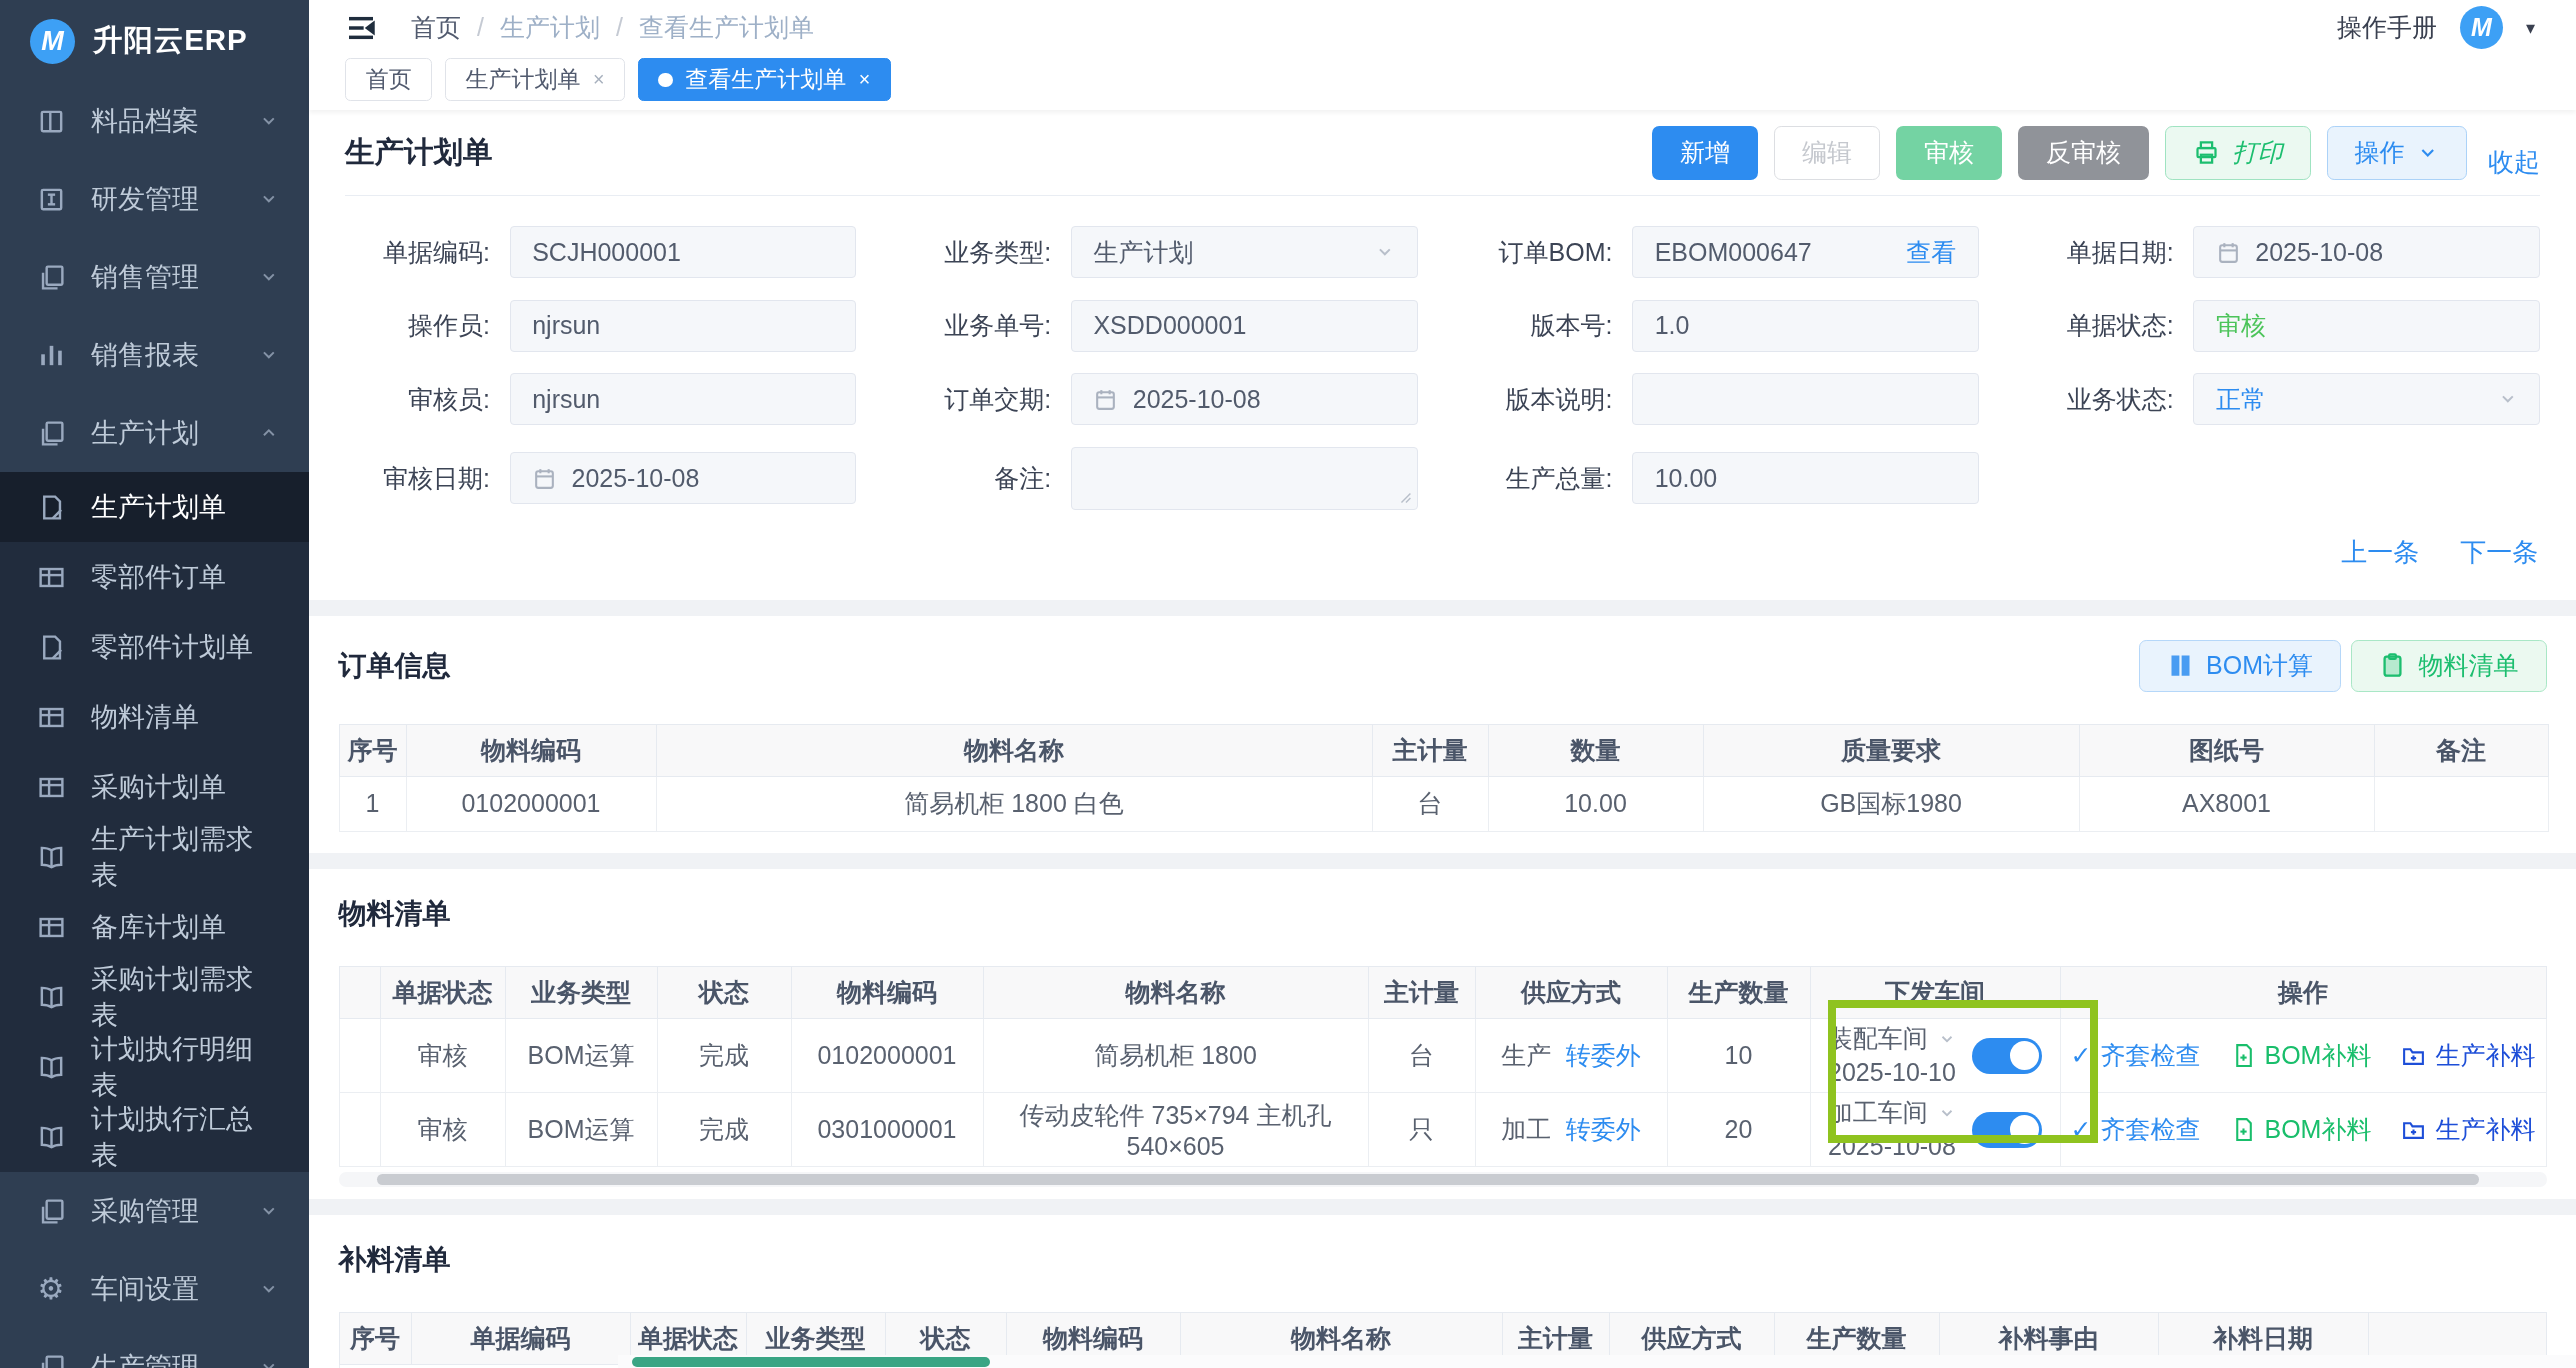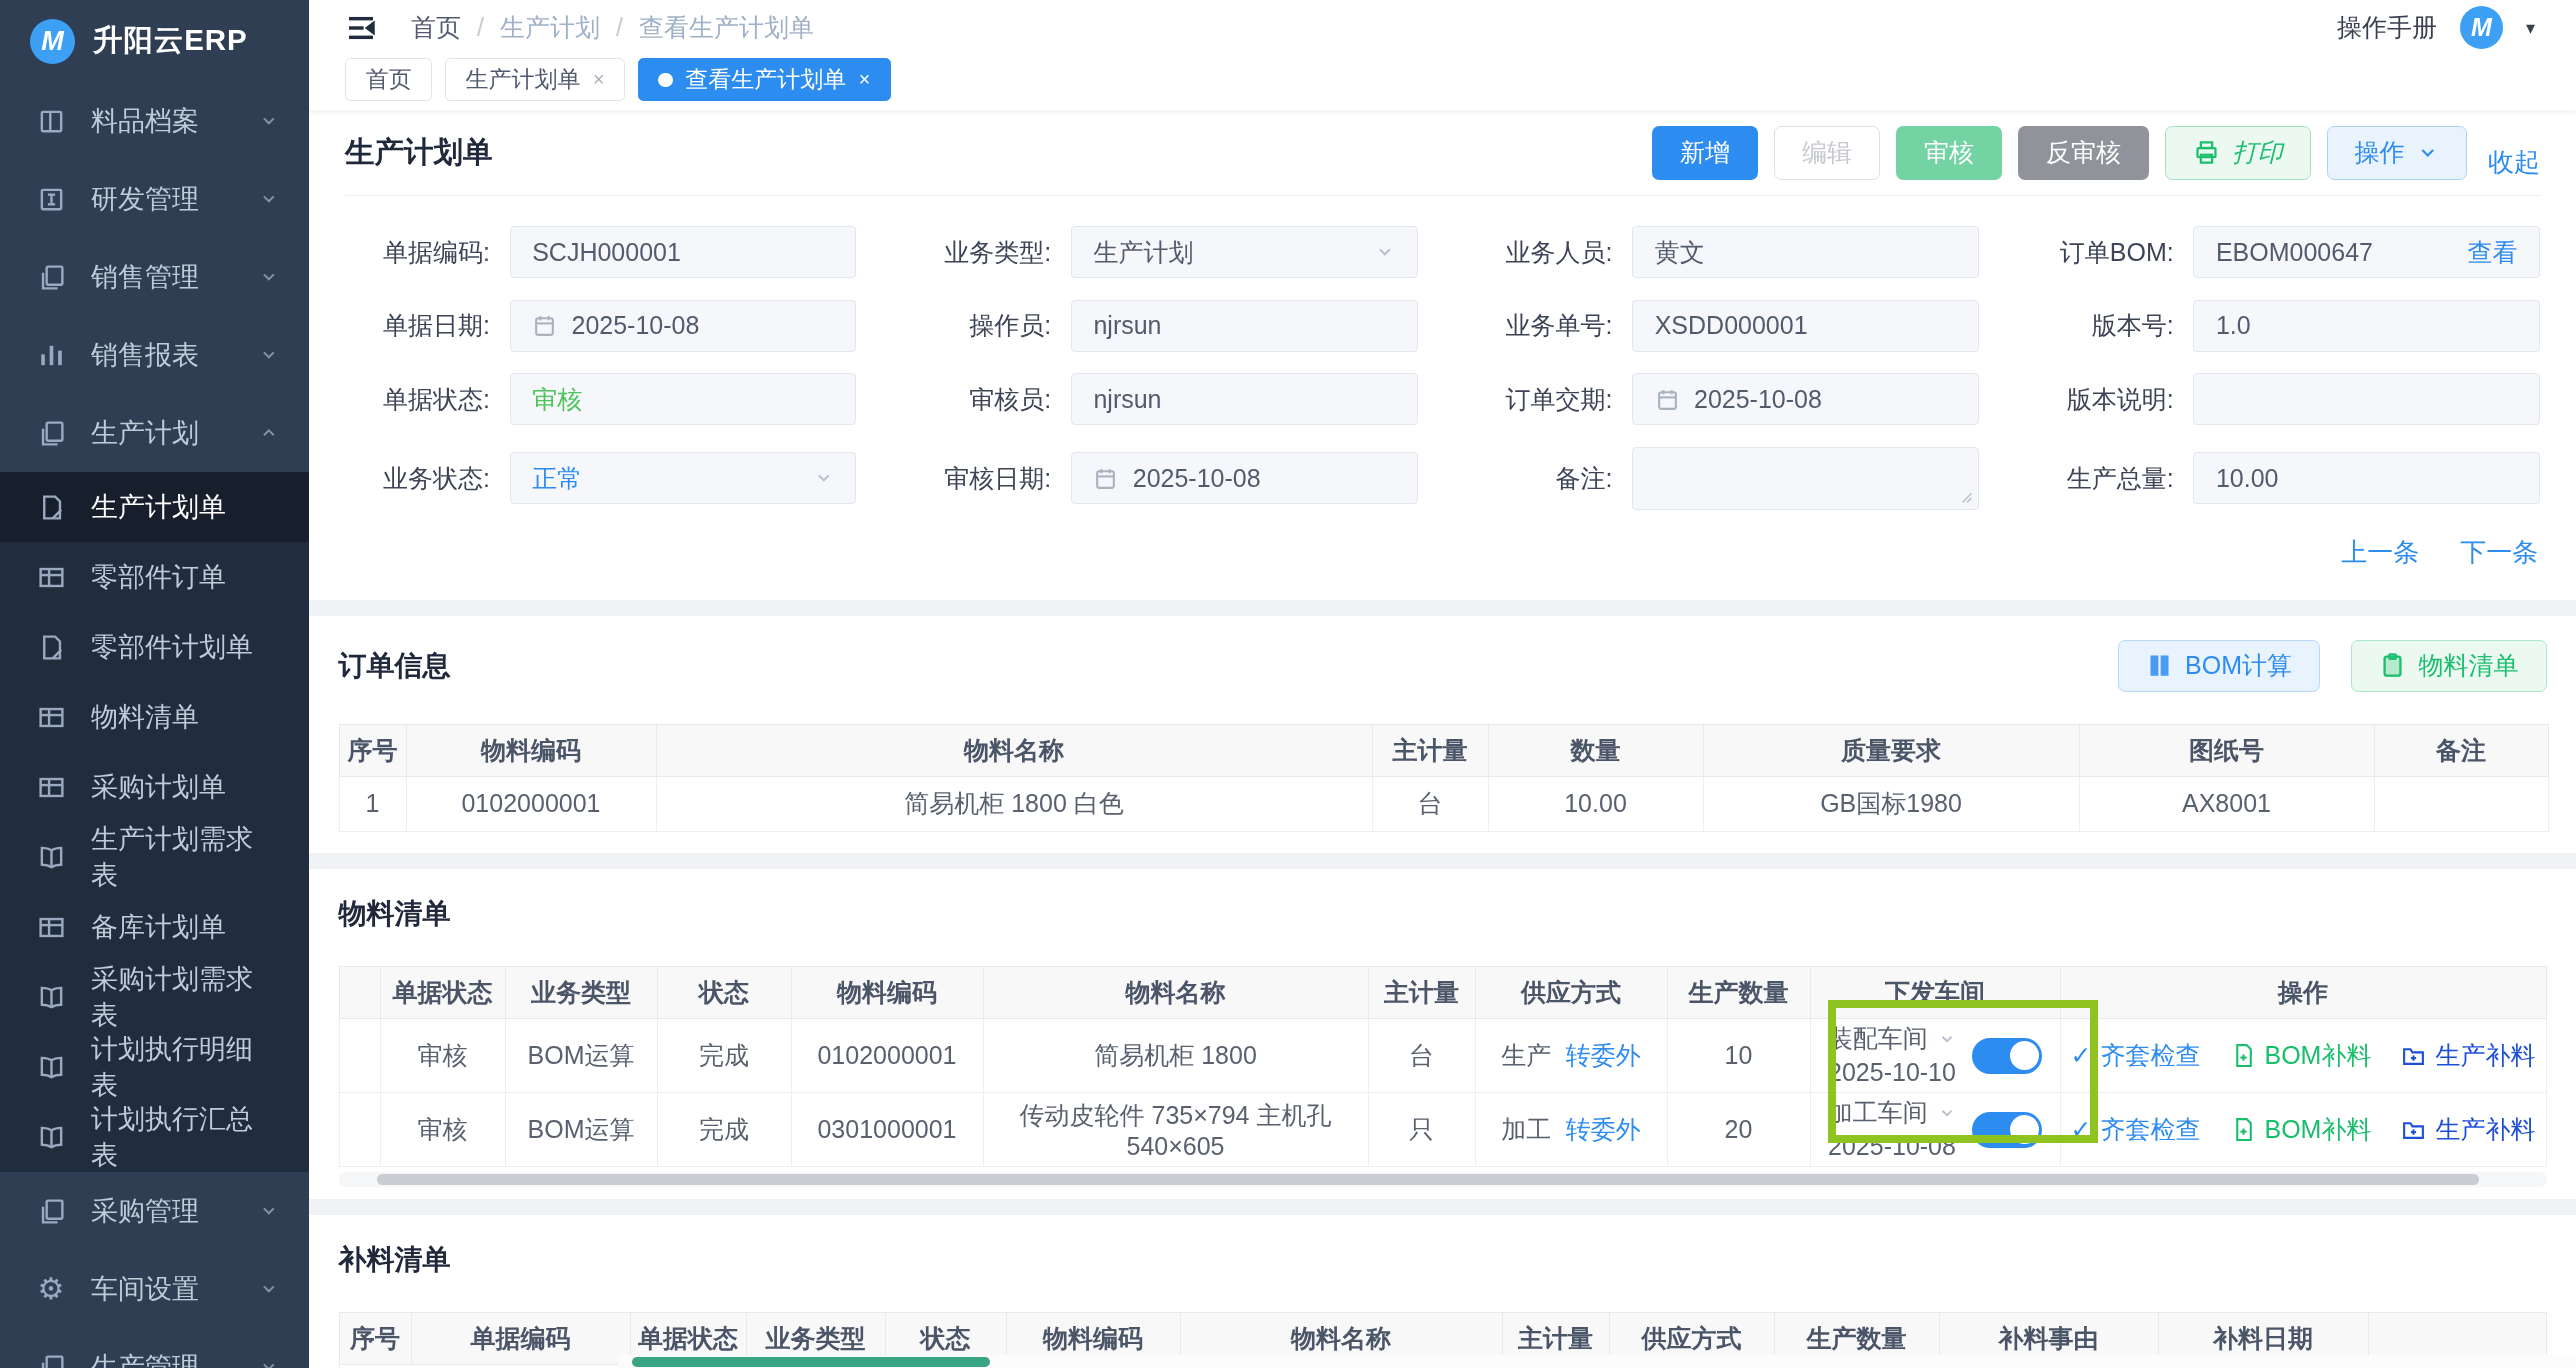--- a/index.html
+++ b/index.html
@@ -75,21 +75,21 @@
   .v-blue{color:#2d8cf0;}
   .cal{color:#aab2bf;display:flex;}
   .fld.remark-box{height:63px;align-items:flex-start;padding-top:10.7px;}
   .resize-corner{position:absolute;right:5.4px;bottom:5.4px;color:#b8bfca;}
   .pager{display:flex;justify-content:flex-end;gap:41px;padding:19.7px 1.8px 30px;font-size:26px;}
 
   
   .sec-inner{padding:16px 29.5px 21.5px;}
   .sec-head{display:flex;align-items:center;height:68px;}
   .sec-title{font-size:28px;color:#20293c;font-weight:600;}
-  .sec-head .btns{margin-left:auto;display:flex;gap:31px;border-radius:9px;}
+  .sec-head .btns{margin-left:auto;display:flex;gap:10px;border-radius:9px;}
   .btn-bom{background:#e9f3fd;border-color:#b5d7f9;color:#2d8cf0;height:52px;}
   .btn-mat{background:#ebf9f0;border-color:#a9e7c6;color:#1cbe6f;height:52px;}
 
   table.grid{width:100%;border-collapse:collapse;table-layout:fixed;margin-top:24px;}
   table.grid th{background:#f8f8f9;color:#4a5568;font-weight:bold;height:52px;border:0.9px solid #e6eaf0;
                 font-size:25px;padding:0 7.2px;}
   table.grid td{height:55px;text-align:center;border:0.9px solid #ebeef2;color:#59616f;font-size:25px;padding:0 7.2px;
                 background:#fff;overflow:hidden;}
   table.grid td.tall{height:74px;}
 
@@ -430,26 +430,20 @@
           <div class="frow">
             <span class="flabel">业务类型:</span>
             <div class="fld">
               <span>生产计划</span>
               <span class="chevR">
                   <svg width="19.7" height="19.7" viewBox="0 0 24 24" fill="none" stroke="currentColor" stroke-width="2.4">
                     <polyline points="6 9 12 15 18 9"></polyline>
                   </svg>
                 </span>
             </div>
-          </div>
-          <div class="frow">
-            <span class="flabel">业务人员:</span>
-            <div class="fld">
-                <span>黄文</span>
-              </div>
           </div>
           <div class="frow">
             <span class="flabel">订单BOM:</span>
             <div class="fld">
               <span>EBOM000647</span>
               <span class="view-link">查看</span>
             </div>
           </div>
 
           <div class="frow">

